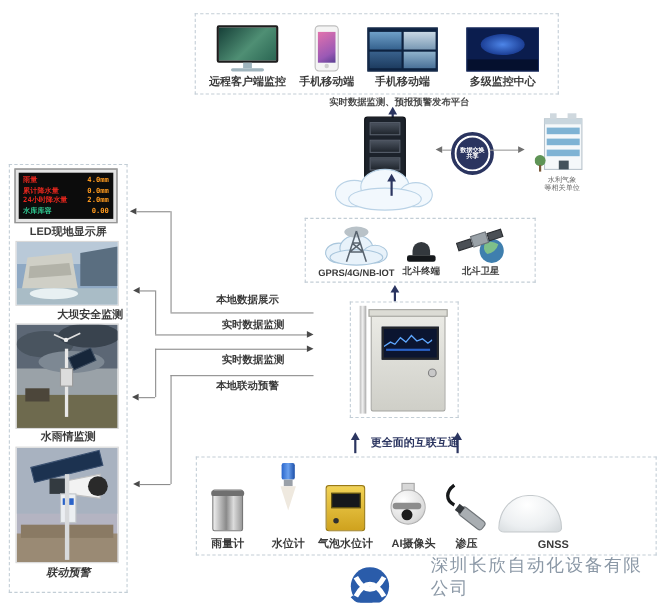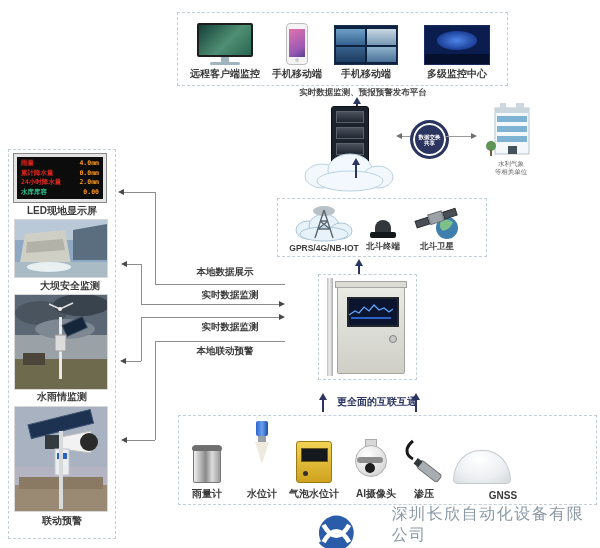--- a/index.html
+++ b/index.html
@@ -346,21 +346,21 @@
     <svg width="92" height="57" viewBox="0 0 92 57">
       <rect width="92" height="57" fill="#8fa9c4"></rect>
       <rect y="0" width="92" height="20" fill="#b9c9d8"></rect>
       <polygon points="58,10 92,4 92,40 58,40" fill="#5a6e80"></polygon>
       <polygon points="10,14 50,10 56,44 4,48" fill="#cfcfc6"></polygon>
       <polygon points="12,22 48,19 50,30 11,33" fill="#b2b2a8"></polygon>
       <rect x="0" y="42" width="92" height="15" fill="#a9bcc6"></rect>
       <ellipse cx="34" cy="47" rx="22" ry="5" fill="#e8f0f2"></ellipse>
     </svg>
   </div>
-  <div class="lbl" style="left:16px;top:279px;width:108px;font-size:10px;">大坝安全监测</div>
+  <div class="lbl" style="left:4px;top:279px;width:108px;font-size:10px;text-align:right;">大坝安全监测</div>
 
   <div class="photo" style="left:14px;top:294px;width:92px;height:94px;">
     <svg width="92" height="94" viewBox="0 0 92 94">
       <rect width="92" height="94" fill="#9aa2a8"></rect>
       <rect width="92" height="40" fill="#5c6775"></rect>
       <ellipse cx="26" cy="18" rx="26" ry="12" fill="#49545f"></ellipse>
       <ellipse cx="66" cy="10" rx="28" ry="11" fill="#39434e"></ellipse>
       <ellipse cx="50" cy="34" rx="30" ry="10" fill="#7d8893"></ellipse>
       <rect y="64" width="92" height="30" fill="#6e6a4e"></rect>
       <rect x="8" y="58" width="22" height="12" fill="#4c463a"></rect>
@@ -386,21 +386,21 @@
           <rect x="14" y="10" width="64" height="14" fill="#1c3250" stroke="#3a5070"></rect>
         </g>
       <polygon points="46,30 76,24 76,46 46,42" fill="#f2f2f2" stroke="#c0c0c0"></polygon>
       <circle cx="74" cy="35" r="9" fill="#2a2a2a"></circle>
       <rect x="30" y="28" width="16" height="14" fill="#333a40"></rect>
       <rect x="40" y="42" width="14" height="26" fill="#eceff2" stroke="#c2c6ca"></rect>
       <rect x="42" y="46" width="10" height="6" fill="#2a62c8"></rect>
       <rect x="44" y="24" width="4" height="78" fill="#d8dadc"></rect>
     </svg>
   </div>
-  <div class="lbl" style="left:8px;top:514px;width:108px;font-size:10px;">联动预警</div>
+  <div class="lbl" style="left:8px;top:514px;width:108px;font-size:10px;font-style:italic;">联动预警</div>
 
   <div style="position:absolute;left:318px;top:504px;display:flex;align-items:center;gap:31px;">
     <svg width="40" height="40" viewBox="0 0 40 40" style="margin-right:6px;">
       <circle cx="20" cy="20" r="19" fill="#2a5caa"></circle>
       <path d="M6 11 C15 27 25 27 34 11" fill="none" stroke="#ffffff" stroke-width="5"></path>
       <path d="M6 30 C15 14 25 14 34 30" fill="none" stroke="#ffffff" stroke-width="5"></path>
       <path d="M2 30 C8 37 16 38 22 35" fill="none" stroke="#2a5caa" stroke-width="3"></path>
     </svg>
     <div>
       <div class="logo-cn">深圳长欣自动化设备有限公司</div>

